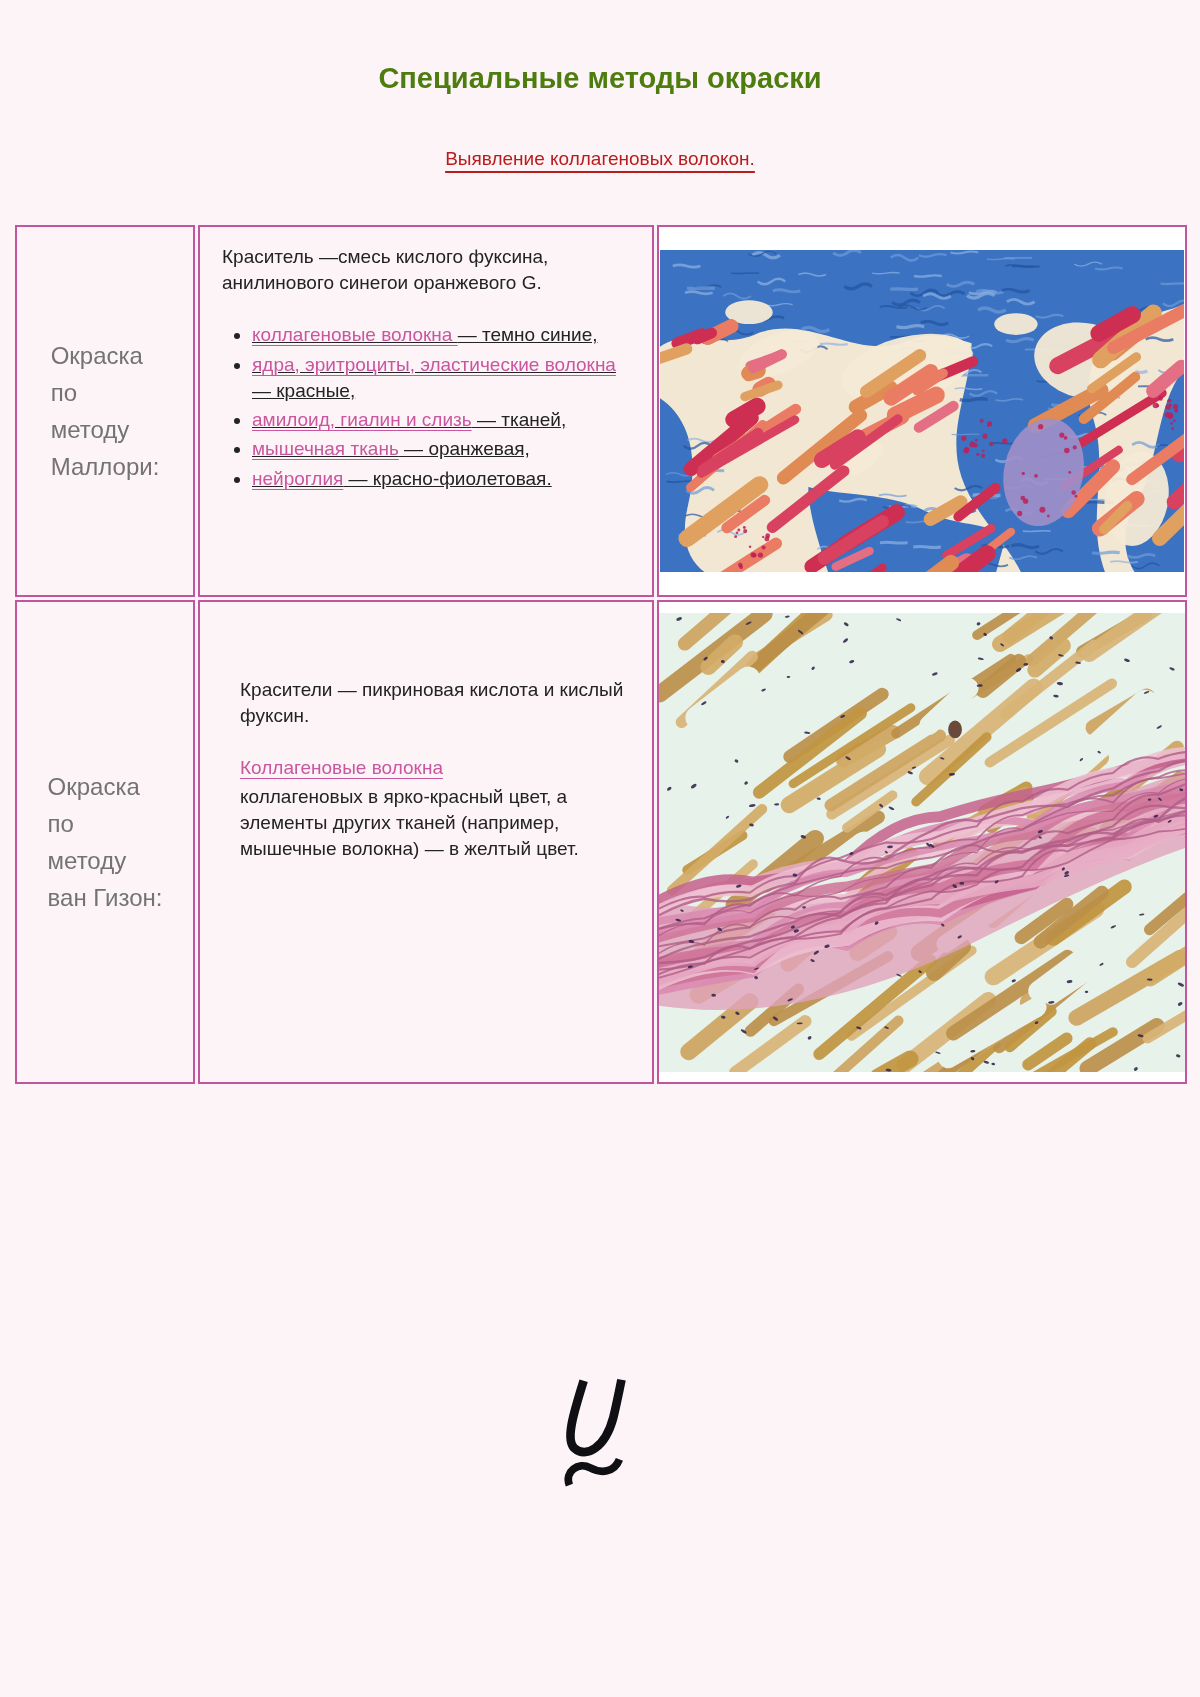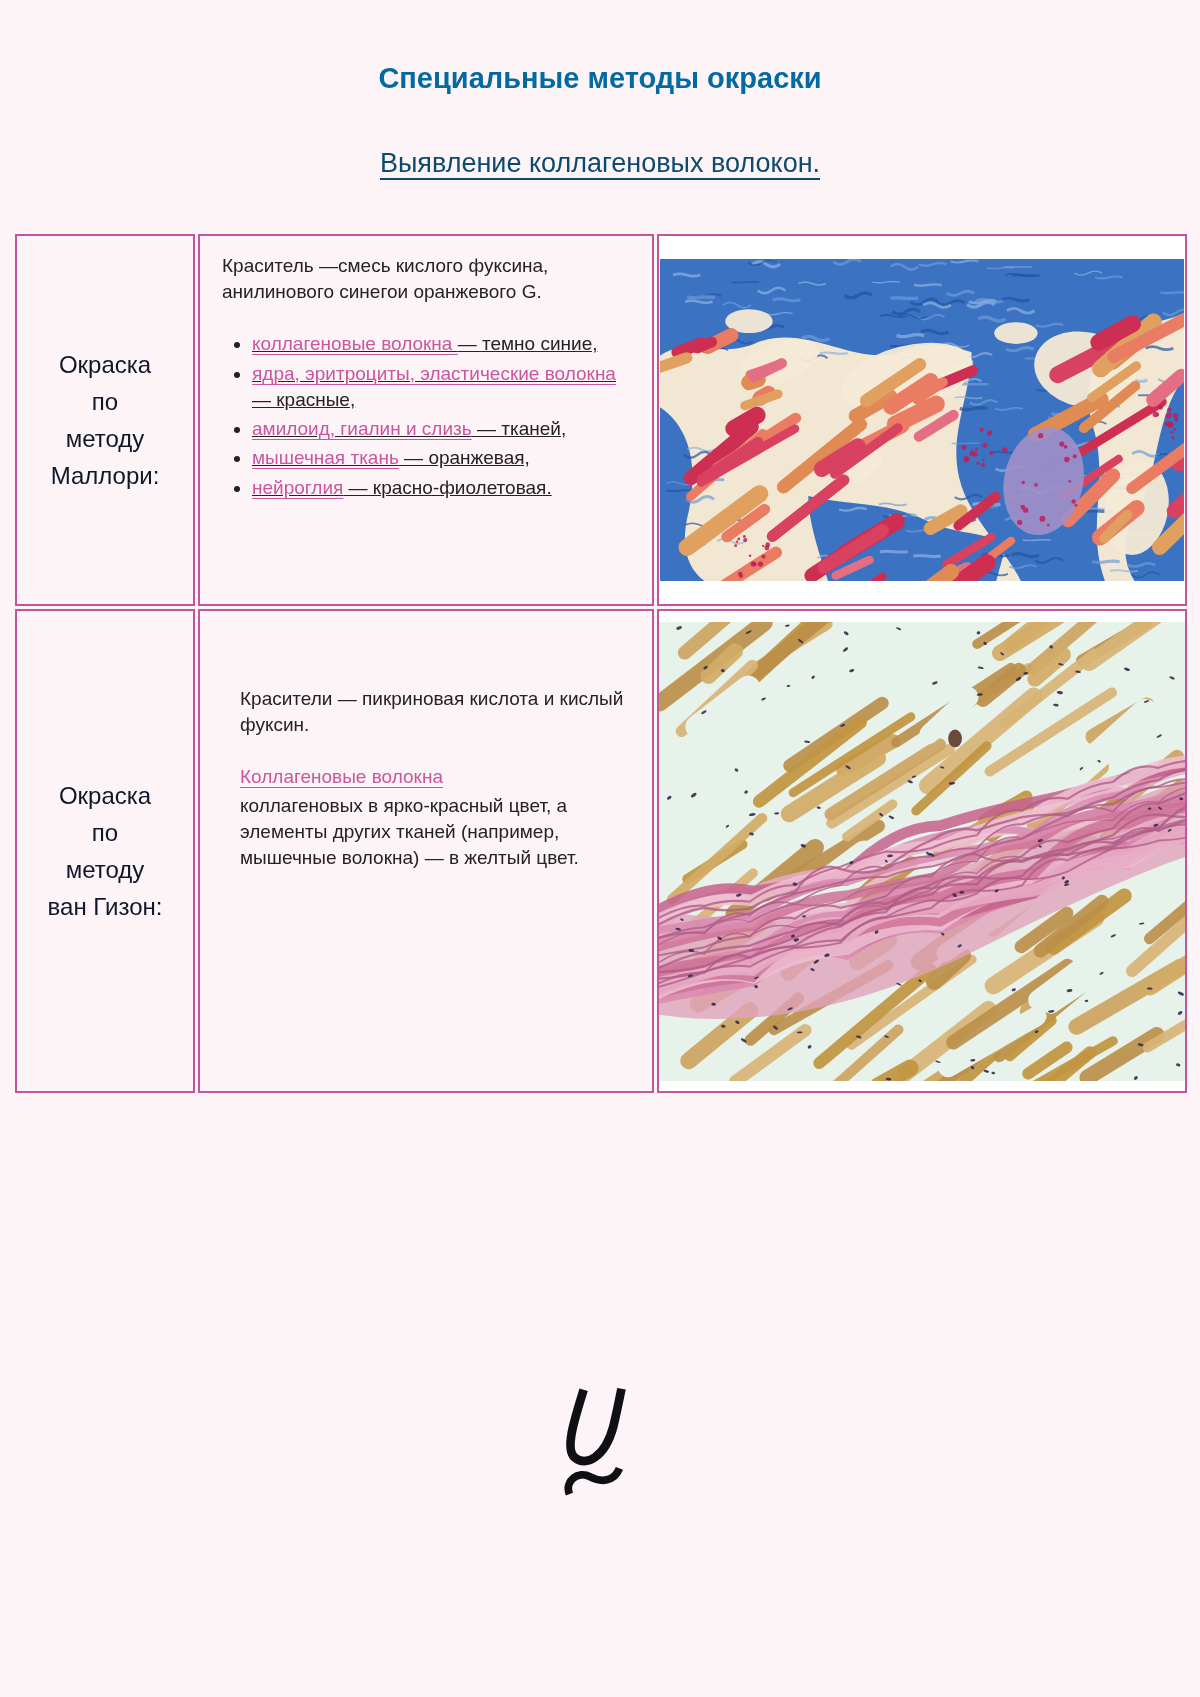--- a/index.html
+++ b/index.html
@@ -8,30 +8,30 @@
     --link:#c9569f;
     --ink:#232323;
   }
   *{box-sizing:border-box;}
   html,body{margin:0;padding:0;}
   body{font-family:"Liberation Sans","DejaVu Sans",sans-serif;background:var(--bg);}
   .page{position:relative;width:1200px;height:1697px;background:var(--bg);overflow:hidden;}
 
   .brand{margin:0;padding-top:58px;text-align:center;font-size:42px;font-weight:500;
          letter-spacing:1px;color:#161616;}
-  .subtitle{margin:62px 0 0;text-align:center;font-size:29px;font-weight:600;color:#0369a1;}
-  .section{margin:53px 0 0;text-align:center;font-size:27px;font-weight:400;color:#0c4a6e;
+  .subtitle{margin:62px 0 0;text-align:center;font-size:29px;font-weight:600;color:#4d7c0f;}
+  .section{margin:53px 0 0;text-align:center;font-size:19px;font-weight:400;color:#b91c1c;
            text-decoration:underline;text-underline-offset:6px;text-decoration-thickness:1.5px;}
 
   .stain-table{width:1170px;margin:55px auto 0;display:grid;
                grid-template-columns:180px 456px 1fr;
                grid-template-rows:372px 484px;gap:3px;}
   .cell{border:2.5px solid var(--pink);background:transparent;}
-  .method-cell{display:flex;align-items:center;justify-content:center;text-align:center;
-               font-size:24px;line-height:1.55;color:#0f172a;white-space:pre-line;}
+  .method-cell{display:flex;align-items:center;justify-content:center;text-align:left;
+               font-size:24px;line-height:1.55;color:#737373;white-space:pre-line;}
   .desc-cell{padding:17px 14px 10px 22px;font-size:19px;line-height:1.38;color:var(--ink);}
   .desc-cell p{margin:0 0 26px;}
   .desc-cell p.lead{margin:0 0 6px;}
   .desc-cell ul{margin:0;padding-left:30px;}
   .desc-cell li{margin:0 0 3px;text-decoration:underline;}
   .desc-cell.vg{padding-top:75px;padding-left:40px;}
   .link{color:var(--link);text-decoration:underline;text-underline-offset:4px;cursor:pointer;}
   .link.block{display:block;margin-bottom:2px;}
   .emph{text-underline-offset:3px;text-align:center;}
   .img-cell{background:#ffffff;display:flex;justify-content:center;align-items:flex-start;}

